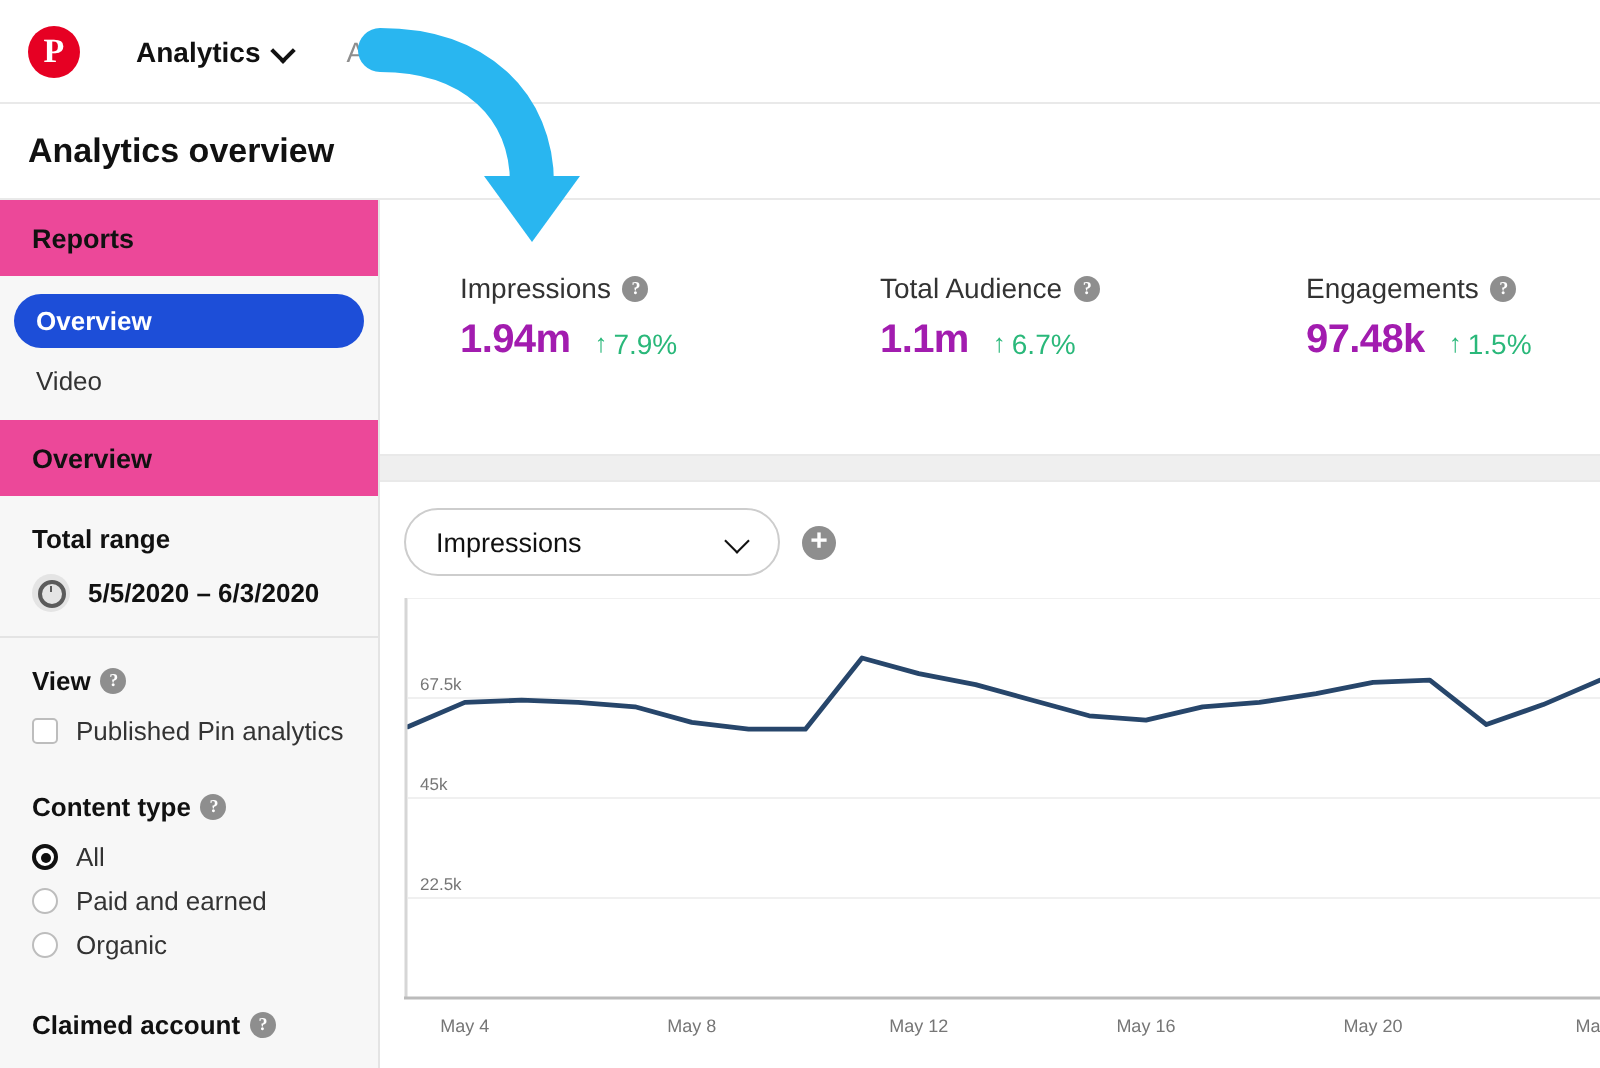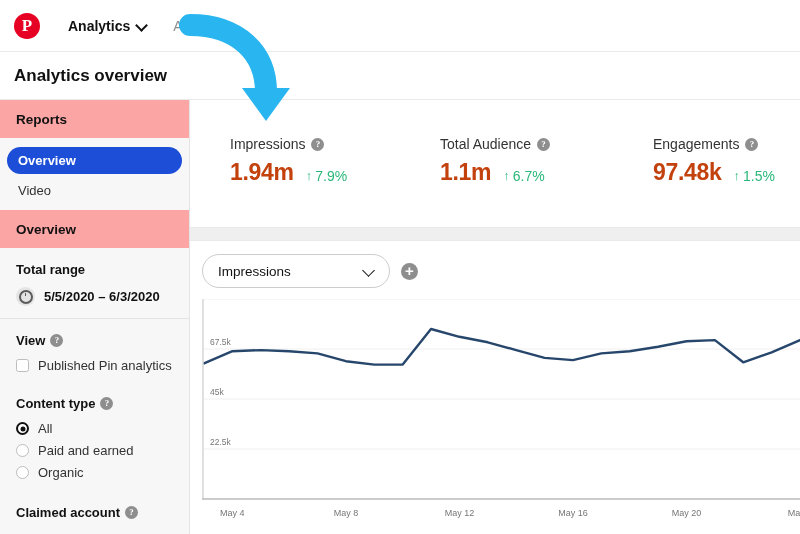--- a/index.html
+++ b/index.html
@@ -61,21 +61,21 @@
 
   
   .sidebar {
     position: absolute; left: 0; top: 100px;
     width: 190px; height: 434px;
     background: #f7f7f7;
     border-right: 1px solid #e4e4e4;
     overflow: hidden;
   }
   .sb-section-header {
-    height: 38px; background: #fca5a5;
+    height: 38px; background: #ec4899;
     display: flex; align-items: center;
     padding-left: 16px;
     font-size: 13.5px; font-weight: bold; color: #111111;
   }
   .sb-pill {
     margin: 9px 7px 0 7px;
     height: 27px; border-radius: 14px;
     background: #1d4ed8; color: #ffffff;
     display: flex; align-items: center;
     padding-left: 11px;
@@ -156,21 +156,21 @@
     background: #ffffff;
     border-bottom: 1px solid #e9e9e9;
     display: flex; align-items: center;
   }
   .metric { position: absolute; top: 36px; }
   .metric-head {
     display: flex; align-items: center; gap: 6px;
     font-size: 14px; color: #333333; margin-bottom: 7px;
   }
   .metric-val-row { display: flex; align-items: baseline; gap: 12px; }
-  .metric-value { font-size: 23px; font-weight: bold; color: #c2410c; letter-spacing: -0.3px; }
+  .metric-value { font-size: 20px; font-weight: bold; color: #a21caf; letter-spacing: -0.3px; }
   .metric-delta {
     font-size: 14px; color: #2ab87a;
     display: flex; align-items: center; gap: 3px;
   }
   .up-arrow { font-size: 13px; line-height: 1; }
 
   .chart-card {
     position: absolute; left: 0; top: 140px;
     width: 610px; height: 294px;
     background: #ffffff;

